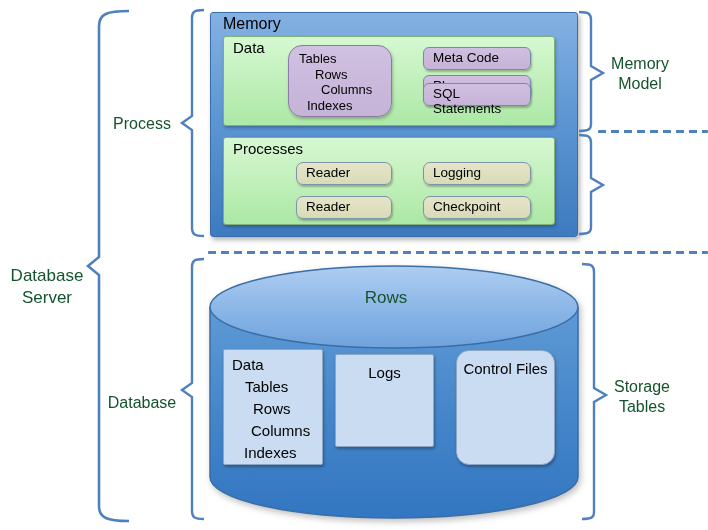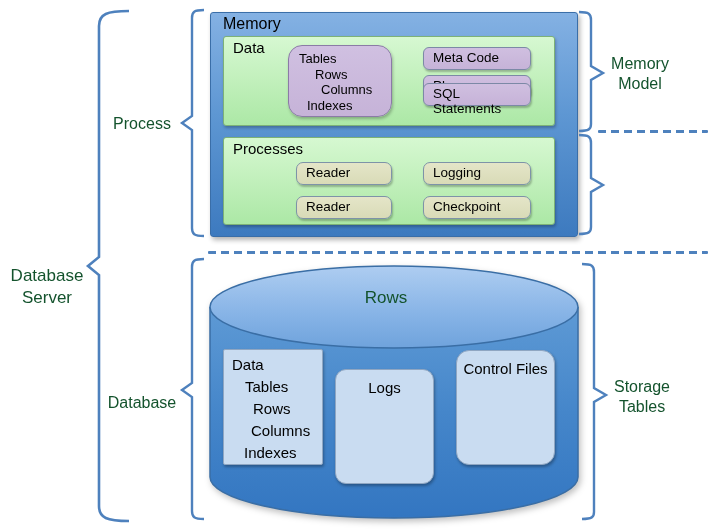--- a/index.html
+++ b/index.html
@@ -160,21 +160,21 @@
   </svg>
   <div class="abs lbl disk-lbl" style="left:336px; top:288px; width:100px;">Rows</div>
 
   <div class="abs store-box" style="left:223px; top:349px; width:100px; height:116px; padding-top:4px;">
     <div class="sd-line sd-0">Data</div>
     <div class="sd-line sd-1">Tables</div>
     <div class="sd-line sd-2">Rows</div>
     <div class="sd-line sd-3">Columns</div>
     <div class="sd-line sd-4">Indexes</div>
   </div>
-  <div class="abs store-box store-center" style="left:335px; top:369px; width:99px; height:115px;border-radius:11px;">Logs</div>
+  <div class="abs store-box store-center" style="left:335px; top:354px; width:99px; height:93px;">Logs</div>
   <div class="abs store-box store-center" style="left:456px; top:350px; width:99px; height:115px;border-radius:13px;">Control Files</div>
 
   <svg class="abs brace" style="left:581px; top:262px;" width="28" height="260" viewBox="0 0 28 260">
     <path d="M 1 2 C 11 2 13 4 13 10 L 13 126 L 25 133 L 13 140 L 13 250 C 13 255 11 257 1 257" fill="none" stroke="#4E81BD" stroke-width="2.4"></path>
   </svg>
   <div class="abs lbl side-lbl" style="left:604px; top:377px; width:76px;">Storage Tables</div>
 
 </div>
 
 </body></html>

